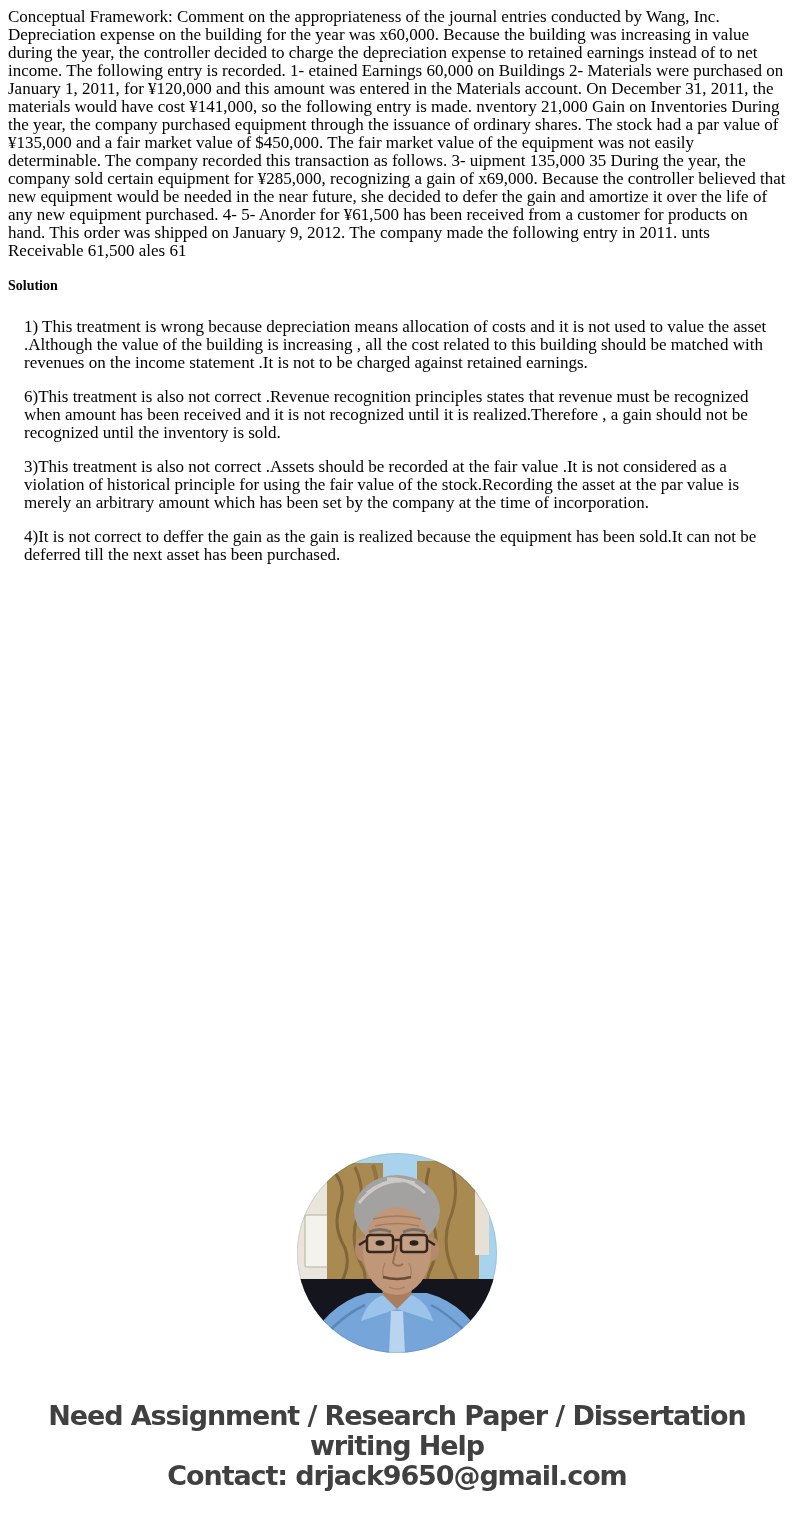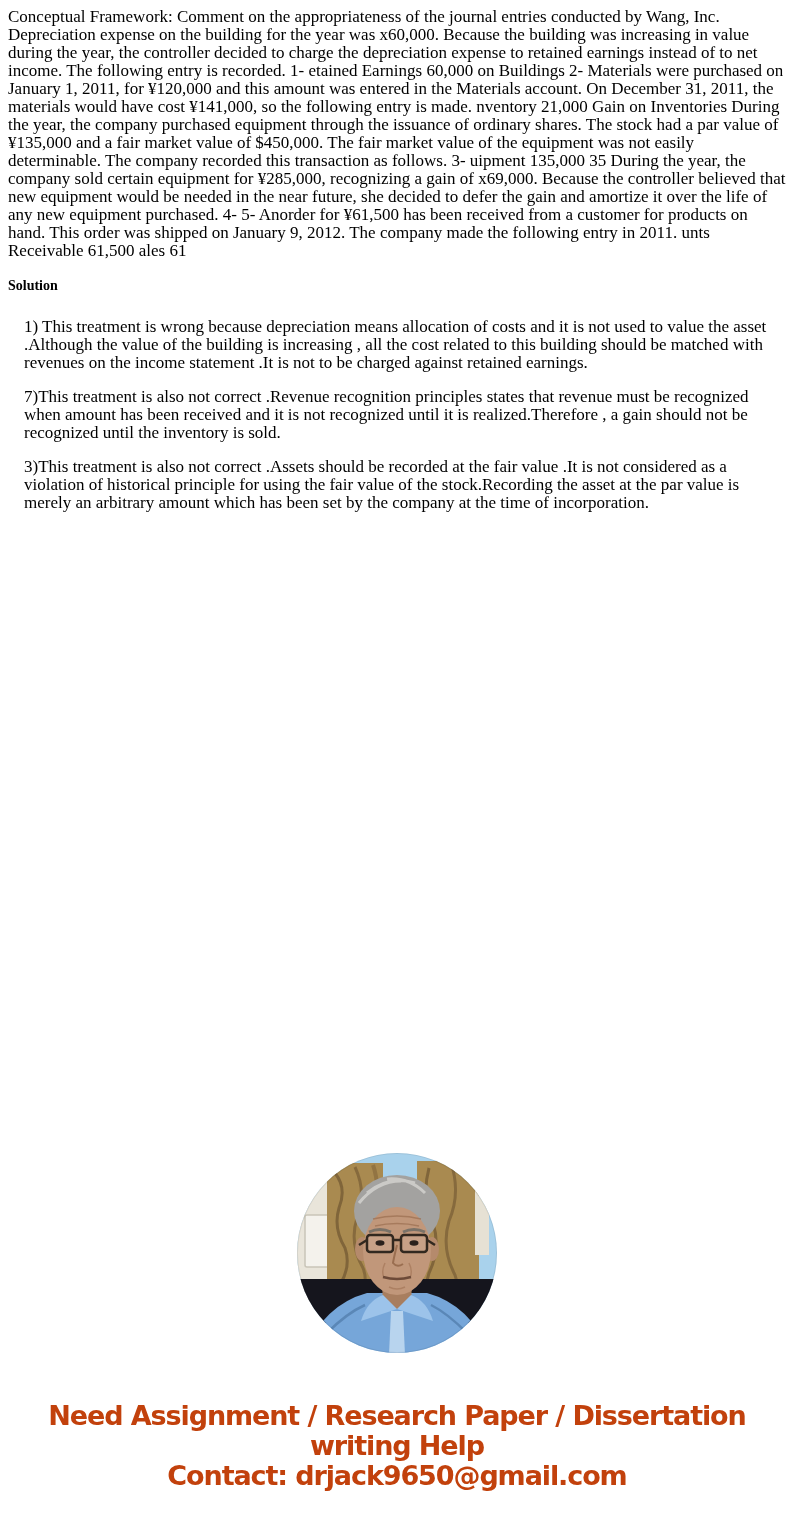--- a/index.html
+++ b/index.html
@@ -46,42 +46,43 @@
     position: absolute;
     top: 1401px;
     left: 0;
     width: 794px;
     text-align: center;
     font-family: "DejaVu Sans", sans-serif;
     font-weight: bold;
     font-size: 27px;
     line-height: 30px;
     letter-spacing: -1.1px;
-    color: #c2410c;
+    color: #404040;
   }
   .footer .help-text {
     max-width: 724px;
     margin: 0 auto;
   }
   .footer .contact-text {
     max-width: 724px;
     margin: 0 auto;
   }
 </style>
 </head>
 <body>
 
 <div class="page">
 
   <div class="textcol">
     <p class="intro">Conceptual Framework: Comment on the appropriateness of the journal entries conducted by Wang, Inc. Depreciation expense on the building for the year was x60,000. Because the building was increasing in value during the year, the controller decided to charge the depreciation expense to retained earnings instead of to net income. The following entry is recorded. 1- etained Earnings 60,000 on Buildings 2- Materials were purchased on January 1, 2011, for ¥120,000 and this amount was entered in the Materials account. On December 31, 2011, the materials would have cost ¥141,000, so the following entry is made. nventory 21,000 Gain on Inventories During the year, the company purchased equipment through the issuance of ordinary shares. The stock had a par value of ¥135,000 and a fair market value of $450,000. The fair market value of the equipment was not easily determinable. The company recorded this transaction as follows. 3- uipment 135,000 35 During the year, the company sold certain equipment for ¥285,000, recognizing a gain of x69,000. Because the controller believed that new equipment would be needed in the near future, she decided to defer the gain and amortize it over the life of any new equipment purchased. 4- 5- Anorder for ¥61,500 has been received from a customer for products on hand. This order was shipped on January 9, 2012. The company made the following entry in 2011. unts Receivable 61,500 ales 61</p>
     <h2 class="solution-heading">Solution</h2>
     <p class="point">1) This treatment is wrong because depreciation means allocation of costs and it is not used to value the asset .Although the value of the building is increasing , all the cost related to this building should be matched with revenues on the income statement .It is not to be charged against retained earnings.</p>
-    <p class="point">7)This treatment is also not correct .Revenue recognition principles states that revenue must be recognized when amount has been received and it is not recognized until it is realized.Therefore , a gain should not be recognized until the inventory is sold.</p>
+    <p class="point">6)This treatment is also not correct .Revenue recognition principles states that revenue must be recognized when amount has been received and it is not recognized until it is realized.Therefore , a gain should not be recognized until the inventory is sold.</p>
     <p class="point">3)This treatment is also not correct .Assets should be recorded at the fair value .It is not considered as a violation of historical principle for using the fair value of the stock.Recording the asset at the par value is merely an arbitrary amount which has been set by the company at the time of incorporation.</p>
+    <p class="point">4)It is not correct to deffer the gain as the gain is realized because the equipment has been sold.It can not be deferred till the next asset has been purchased.</p>
   </div>
 
   <div class="photo-wrap">
     <svg width="200" height="200" viewBox="0 0 200 200">
       <defs>
         <clipPath id="avclip">
             <circle cx="100" cy="100" r="100"></circle>
           </clipPath>
       </defs>
       <g clip-path="url(#avclip)">

